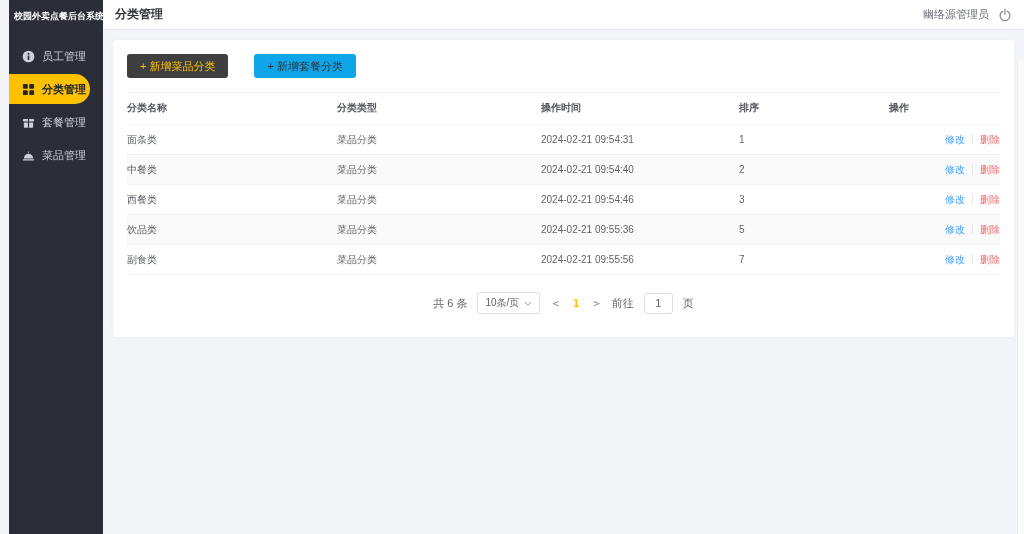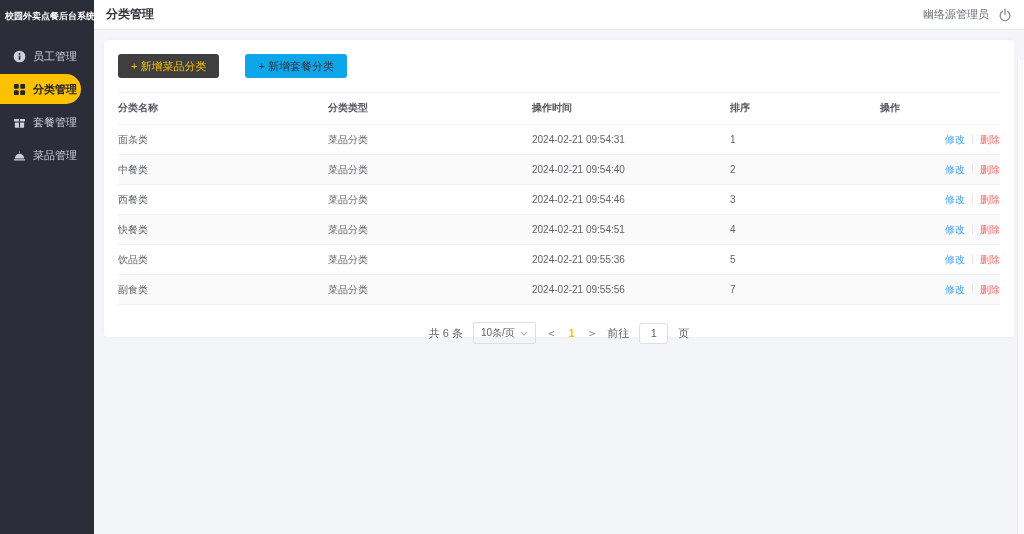--- a/index.html
+++ b/index.html
@@ -1,18 +1,18 @@
 <!DOCTYPE html>
 <html><head>
 <meta charset="utf-8">
 <style>
   * { margin:0; padding:0; box-sizing:border-box; }
   html,body { width:1024px; height:534px; overflow:hidden; background:#f4f5f8;
               font-family:"Liberation Sans","DejaVu Sans",sans-serif; }
-  .app { display:flex; width:1024px; height:534px; }
+  .app { display:flex; width:1024px; height:534px;padding-left:9px; }
 
   
   .sidebar { flex:0 0 94px; width:94px; background:#2b2d38; color:#cdd0d8; }
   .sidebar-title { font-size:9px; font-weight:bold; color:#ffffff; padding:10px 4px 14px 5px;
                    white-space:nowrap; letter-spacing:0; }
   .menu { margin-top:4px; }
   .menu-item { height:30px; margin-bottom:3px; display:flex; align-items:center; gap:7px;
                padding-left:13px; font-size:11px; color:#ccd0d8; cursor:pointer; }
   .menu-item .mi-icon { width:13px; height:13px; display:inline-flex; }
   .menu-item.active { width:81px; background:#fdc100; color:#23262f; font-weight:bold;
@@ -172,27 +172,20 @@
               <td>菜品分类</td>
               <td>2024-02-21 09:54:40</td>
               <td>2</td>
               <td class="col-op"><span class="link-edit">修改</span><span class="action-sep"></span><span class="link-del">删除</span></td>
             </tr>
             <tr>
               <td>西餐类</td>
               <td>菜品分类</td>
               <td>2024-02-21 09:54:46</td>
               <td>3</td>
-              <td class="col-op"><span class="link-edit">修改</span><span class="action-sep"></span><span class="link-del">删除</span></td>
-            </tr>
-            <tr>
-              <td>快餐类</td>
-              <td>菜品分类</td>
-              <td>2024-02-21 09:54:51</td>
-              <td>4</td>
               <td class="col-op"><span class="link-edit">修改</span><span class="action-sep"></span><span class="link-del">删除</span></td>
             </tr>
             <tr>
               <td>饮品类</td>
               <td>菜品分类</td>
               <td>2024-02-21 09:55:36</td>
               <td>5</td>
               <td class="col-op"><span class="link-edit">修改</span><span class="action-sep"></span><span class="link-del">删除</span></td>
             </tr>
             <tr>

